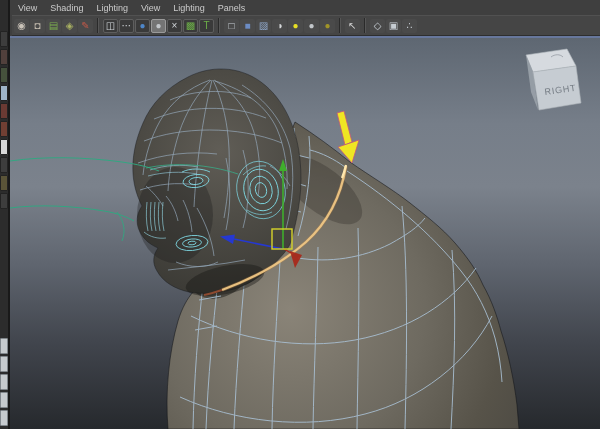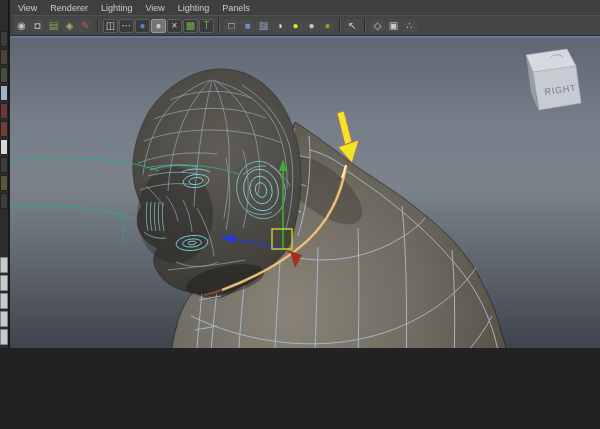--- a/index.html
+++ b/index.html
@@ -1,16 +1,16 @@
 <!DOCTYPE html>
 <html><head>
 <meta charset="utf-8">
 <style>
   html,body{margin:0;padding:0;background:#222;}
-  #app{position:relative;width:600px;height:348px;overflow:hidden;
+  #app{position:relative;width:600px;height:429px;overflow:hidden;
        font-family:"Liberation Sans","DejaVu Sans",sans-serif;
        background:#3f3f3f;user-select:none;}
   
   #left-strip{position:absolute;left:0;top:0;bottom:0;width:10px;background:#2c2c2c;
       border-right:2px solid #191919;z-index:5;display:flex;flex-direction:column;
       align-items:flex-start;padding-top:30px;box-sizing:border-box;}
   .tbx{width:8px;height:16px;margin:1px 0;border-radius:1px;border:1px solid #232323;box-sizing:border-box;}
   #layout-group{position:absolute;left:0;bottom:2px;display:flex;flex-direction:column;}
   .lay{width:8px;height:16px;margin:1px 0;border:1px solid #80868b;border-radius:1px;box-sizing:border-box;}
   
@@ -53,21 +53,21 @@
       <div class="lay" style="background:#c6cacd"></div>
       <div class="lay" style="background:#c6cacd"></div>
       <div class="lay" style="background:#c6cacd"></div>
       <div class="lay" style="background:#c6cacd"></div>
       <div class="lay" style="background:#c6cacd"></div>
     </div>
   </div>
 
   <div id="menu-bar">
     <span class="menu-item">View</span>
-    <span class="menu-item">Renderer</span>
+    <span class="menu-item">Shading</span>
     <span class="menu-item">Lighting</span>
     <span class="menu-item">View</span>
     <span class="menu-item">Lighting</span>
     <span class="menu-item">Panels</span>
   </div>
 
   <div id="panel-toolbar">
     <div class="grp">
       <span class="icn" style="color:#c9c2b8">◉</span>
       <span class="icn" style="color:#c0b8ac">◘</span>

